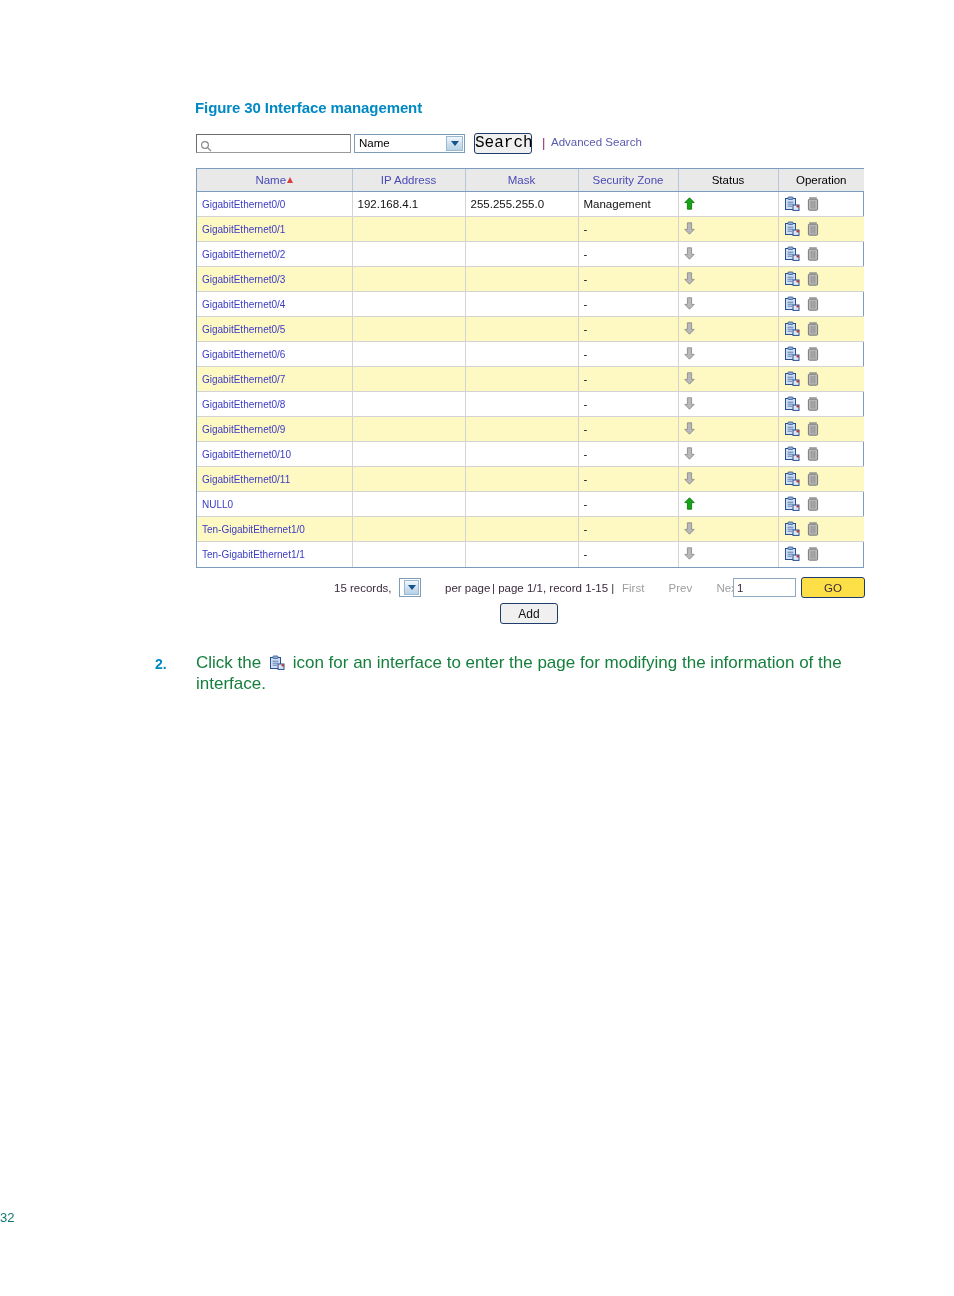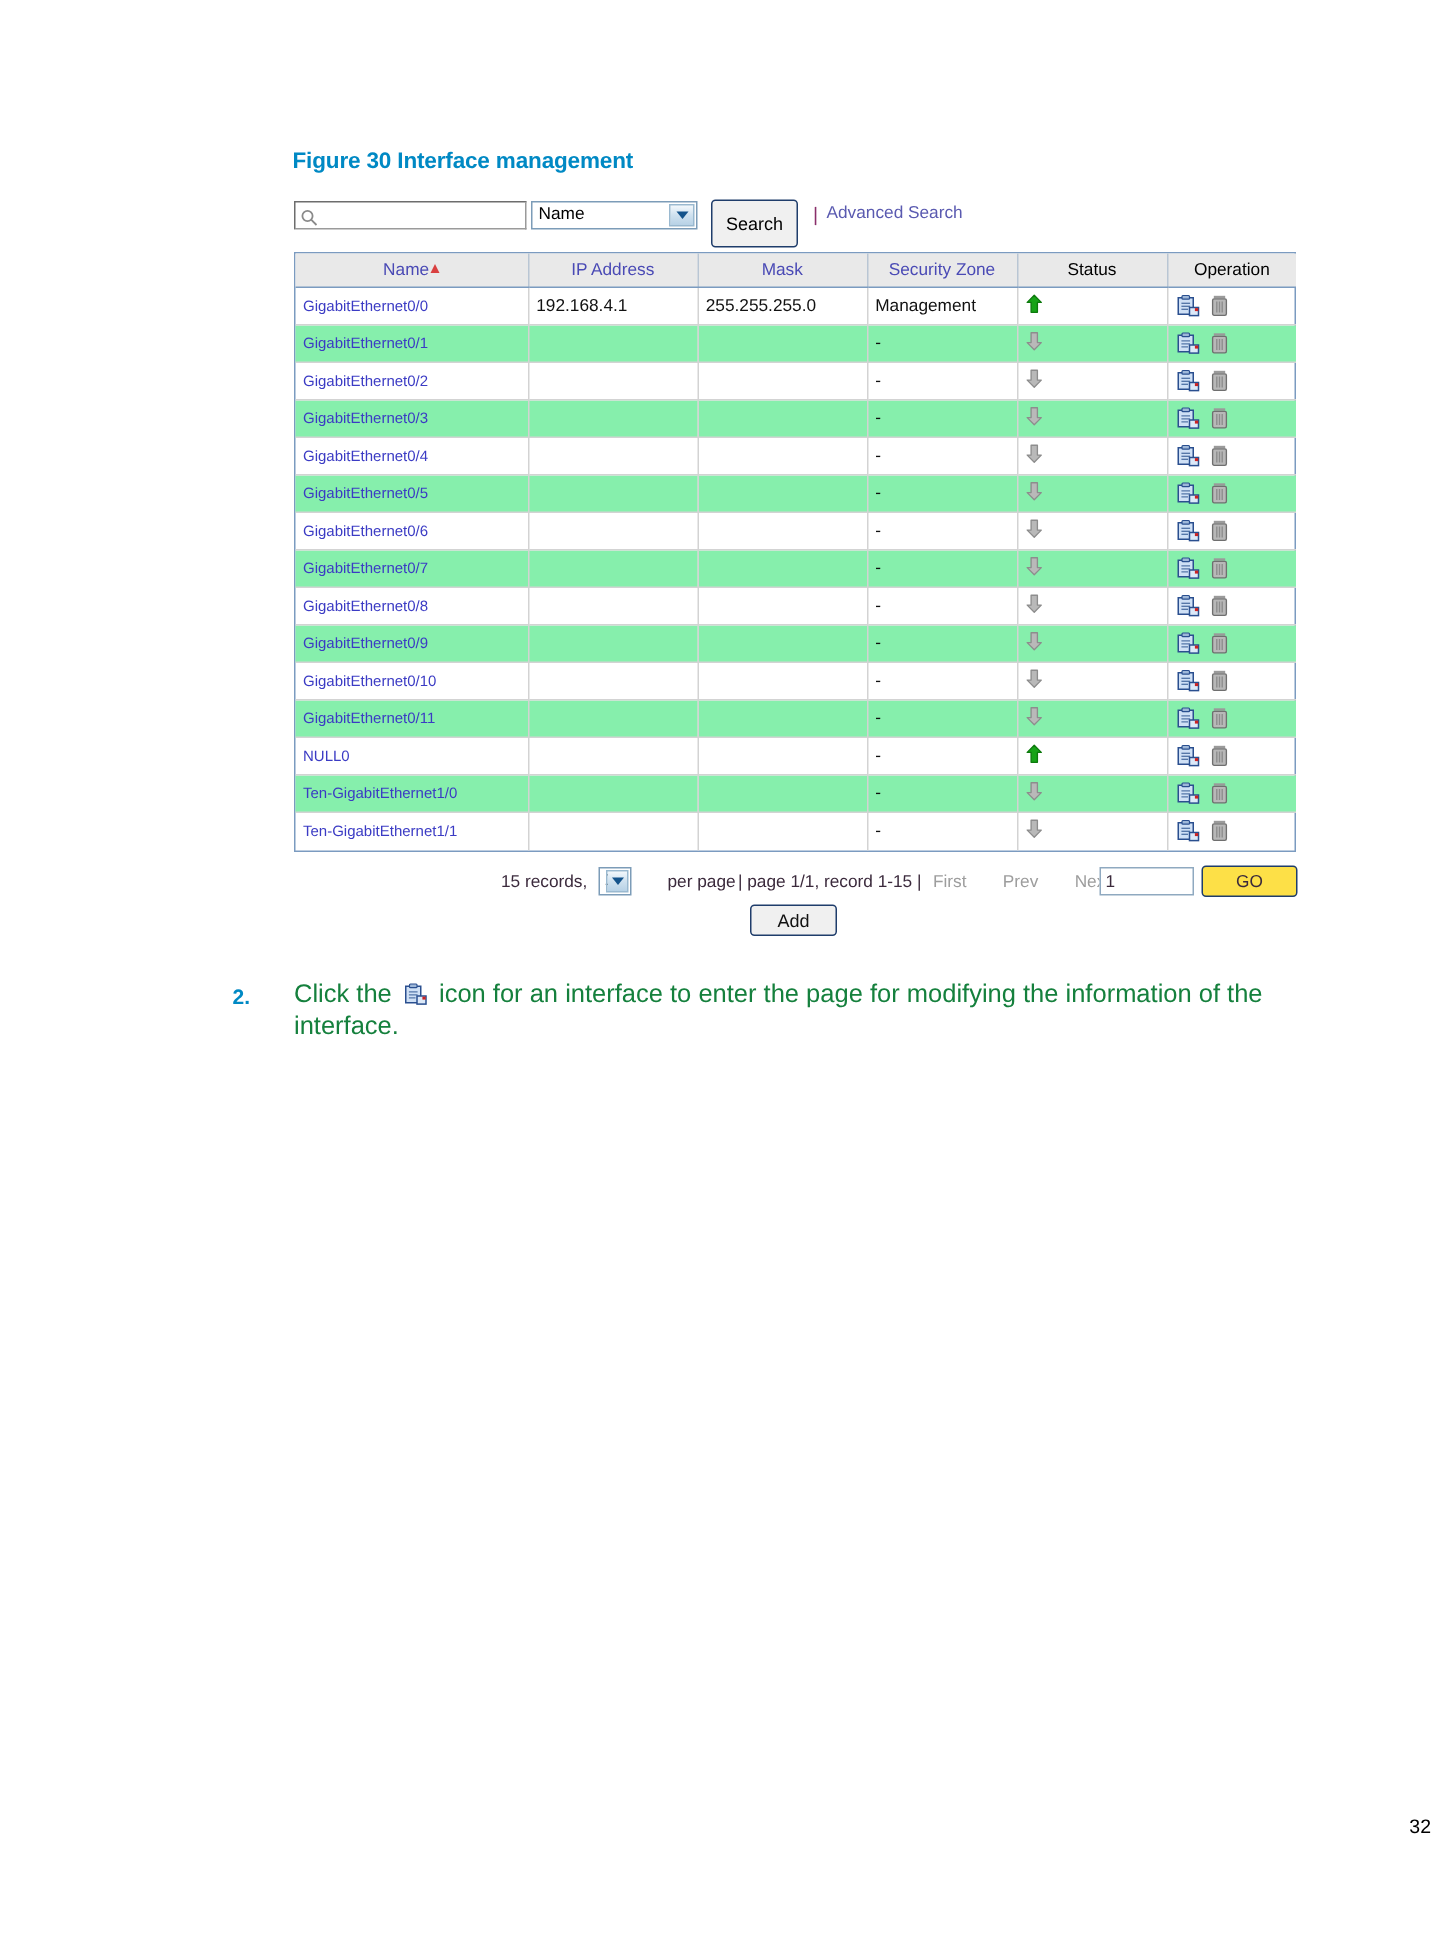--- a/index.html
+++ b/index.html
@@ -107,27 +107,27 @@
     width: 0; height: 0;
     border-left: 4px solid transparent;
     border-right: 4px solid transparent;
     border-top: 5px solid #14538b;
   }
   .btn-search {
     position: absolute;
     left: 278px;
     top: -1px;
     width: 58px;
-    height: 32px;
+    height: 21px;
     border: 1px solid #1f3d6b;
     border-radius: 3px;
     background: #f0f0f0;
-    font-size: 12px;
+    font-size: 16px;
     color: #000;
-    font-family: Liberation Sans, sans-serif;
+    font-family: Liberation Mono, monospace;
     cursor: pointer;
     padding: 0;
     line-height: 19px;
   }
   .pipe-sep {
     position: absolute;
     left: 346px;
     top: 1px;
     font-size: 13px;
     color: #8a2f6a;
@@ -176,21 +176,21 @@
     border-right: 1px solid #d3d3d3;
     border-bottom: 1px solid #d3d3d3;
     height: 25px;
     padding: 0 5px;
     vertical-align: middle;
     color: #111;
     font-size: 11.5px;
     box-sizing: border-box;
   }
   table.iface td:last-child { border-right: none; }
-  table.iface tr.alt td { background: #86efac; margin-top: 24px; }
+  table.iface tr.alt td { background: #fef9c3; margin-top: 24px; }
   table.iface tr:last-child td { border-bottom: none; }
 
   .col-name   { width: 155px; }
   .col-ip     { width: 113px; }
   .col-mask   { width: 113px; }
   .col-zone   { width: 100px; }
   .col-status { width: 100px; }
   .col-op     { width: 86px; }
 
   .sort-arrow {
@@ -364,23 +364,23 @@
     height: 16px;
     vertical-align: -3px;
     margin: 0 3px;
   }
 
   .page-number {
     position: absolute;
     left: 0;
     top: 1210px;
     width: 954px;
-    text-align: right;
+    text-align: left;
     font-size: 13px;
-    color: #000000;
+    color: #0f766e;
   }
 </style>
 </head>
 <body>
 
 <div class="page">
 
   <div class="figure-caption">Figure 30 Interface management</div>
 
   <div class="searchbar">

